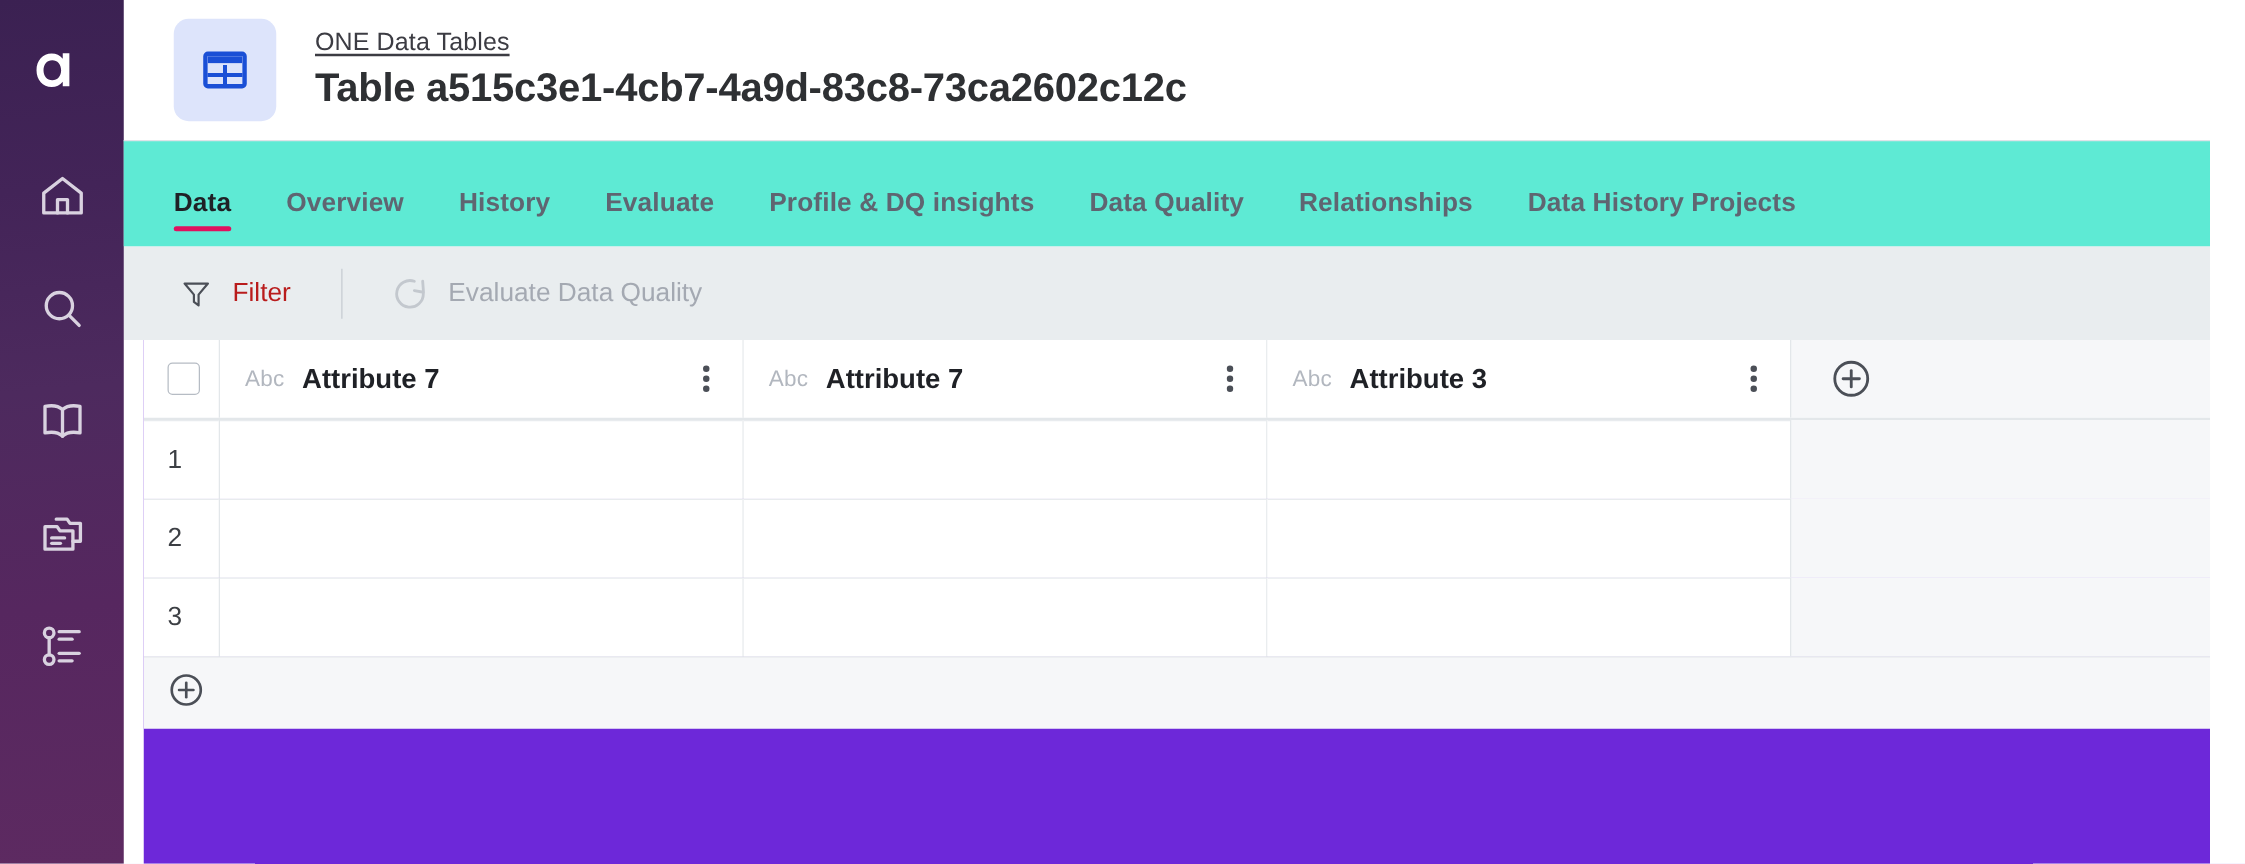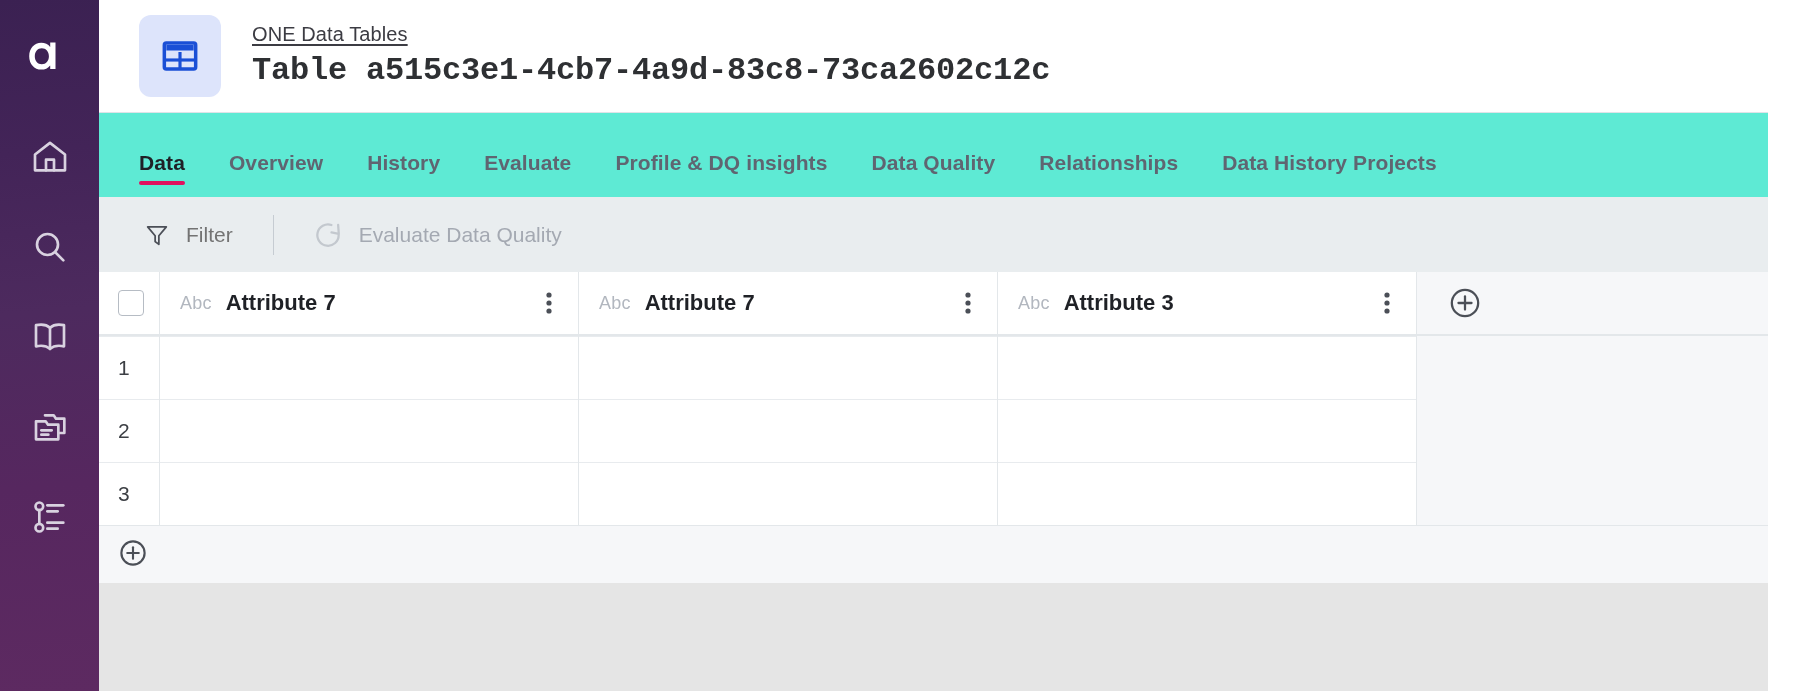--- a/index.html
+++ b/index.html
@@ -90,21 +90,20 @@
     letter-spacing: 0.1px;
   }
   .page-title {
     font-size: 32px;
     font-weight: 700;
     color: #2e3033;
     line-height: 1.3;
     letter-spacing: -0.2px;
     margin-top: 2px;
     white-space: nowrap;
-    font-family: Liberation Mono, monospace;
   }
 
   
   .tabbar {
     height: 85px;
     flex: 0 0 85px;
     background: #5eead4;
     border-top: 1px solid #dfe3e8;
     display: flex;
     align-items: flex-end;
@@ -145,41 +144,42 @@
     display: flex;
     align-items: center;
     padding-left: 40px;
   }
   .tool-btn {
     display: flex;
     align-items: center;
     gap: 15px;
     cursor: pointer;
     font-size: 21px;
-    color: #737373;
+    color: #b91c1c;
     padding: 6px 4px;
     white-space: nowrap;
   }
   .tool-btn.disabled {
     color: #a4a9b2;
     cursor: default;
   }
   .tool-sep {
     width: 1px;
     height: 40px;
     background: #c6ccd2;
     margin: 0 34px 0 36px;
   }
 
   
   .table-area {
     flex: 1 1 auto;
-    background: #e5e5e5;
+    background: #6d28d9;
     position: relative;
     overflow: hidden;
+    margin-left: 16px;
   }
   .grid-row {
     display: flex;
     background: #ffffff;
   }
   .head-row {
     border-bottom: 2px solid #e3e7ea;
     background: #ffffff;
   }
   .cell-index {

